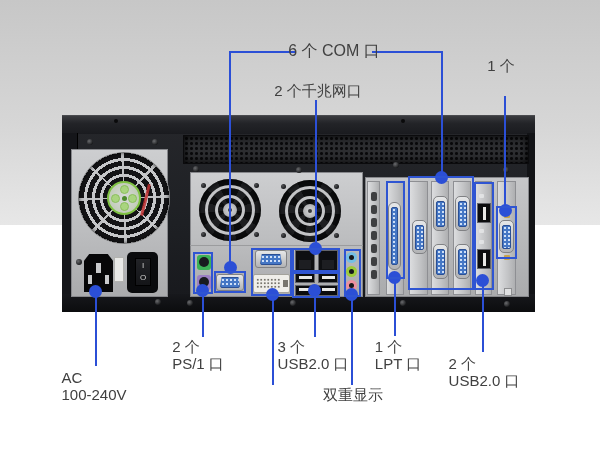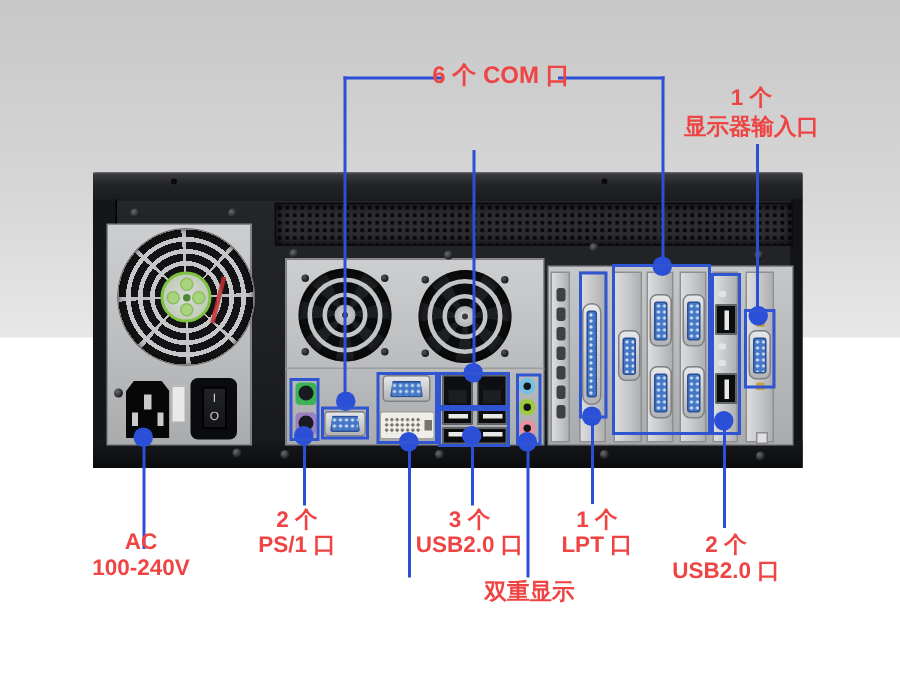--- a/index.html
+++ b/index.html
@@ -93,21 +93,21 @@
   .screw{width:6px;height:6px;border-radius:50%;
          background:radial-gradient(circle at 35% 35%,#6a6b6e,#17181a 75%);}
   .screw-s{width:5px;height:5px;border-radius:50%;
            background:radial-gradient(circle at 35% 35%,#515255,#141517 75%);}
   .lip-hole{width:4px;height:4px;border-radius:50%;background:#0a0a0b;}
 
   
   .ann-line{background:#2b4fd6;}
   .ann-dot{width:13px;height:13px;border-radius:50%;background:#2b4fd6;}
   .ann-rect{border:2px solid #2f55d2;box-sizing:border-box;}
-  .ann-label{color:#ef4444;font-weight:700;font-size:15px;line-height:17px;text-align:center;
+  .ann-label{color:#404040;font-weight:400;font-size:15px;line-height:17px;
              transform:translateX(-50%);white-space:nowrap;}
 </style>
 </head>
 <body>
 
 <div class="stage">
 
   <div class="abs bg-gray"></div>
 
   <div class="abs chassis-body"></div>
@@ -320,41 +320,43 @@
   <div class="abs ann-rect" style="left:292px;top:272px;width:48px;height:26px;"></div>
   <div class="abs ann-rect" style="left:344px;top:249px;width:17px;height:48px;"></div>
   <div class="abs ann-rect" style="left:386px;top:181px;width:19px;height:98px;"></div>
   <div class="abs ann-rect" style="left:408px;top:176px;width:66px;height:114px;"></div>
   <div class="abs ann-rect" style="left:474px;top:182px;width:20px;height:108px;"></div>
   <div class="abs ann-rect" style="left:496px;top:206px;width:21px;height:53px;"></div>
 
   <div class="abs ann-label" style="left:334px;top:42px;font-size:16px;">
     <div>6 个 COM 口</div>
   </div>
+  <div class="abs ann-label" style="left:318px;top:82px;">
+    <div>2 个千兆网口</div>
+  </div>
   <div class="abs ann-label" style="left:501px;top:56px;line-height:19px;">
     <div>1 个</div>
-    <div>显示器输入口</div>
   </div>
   <div class="abs ann-label" style="left:198px;top:338px;">
     <div>2 个</div>
     <div>PS/1 口</div>
   </div>
   <div class="abs ann-label" style="left:313px;top:338px;">
     <div>3 个</div>
     <div>USB2.0 口</div>
   </div>
   <div class="abs ann-label" style="left:398px;top:338px;">
     <div>1 个</div>
     <div>LPT 口</div>
   </div>
   <div class="abs ann-label" style="left:484px;top:355px;">
     <div>2 个</div>
     <div>USB2.0 口</div>
   </div>
-  <div class="abs ann-label" style="left:94px;top:353px;">
+  <div class="abs ann-label" style="left:94px;top:369px;">
     <div>AC</div>
     <div>100-240V</div>
   </div>
   <div class="abs ann-label" style="left:267px;top:386px;">
   </div>
   <div class="abs ann-label" style="left:353px;top:386px;">
     <div>双重显示</div>
   </div>
 
 </div>

